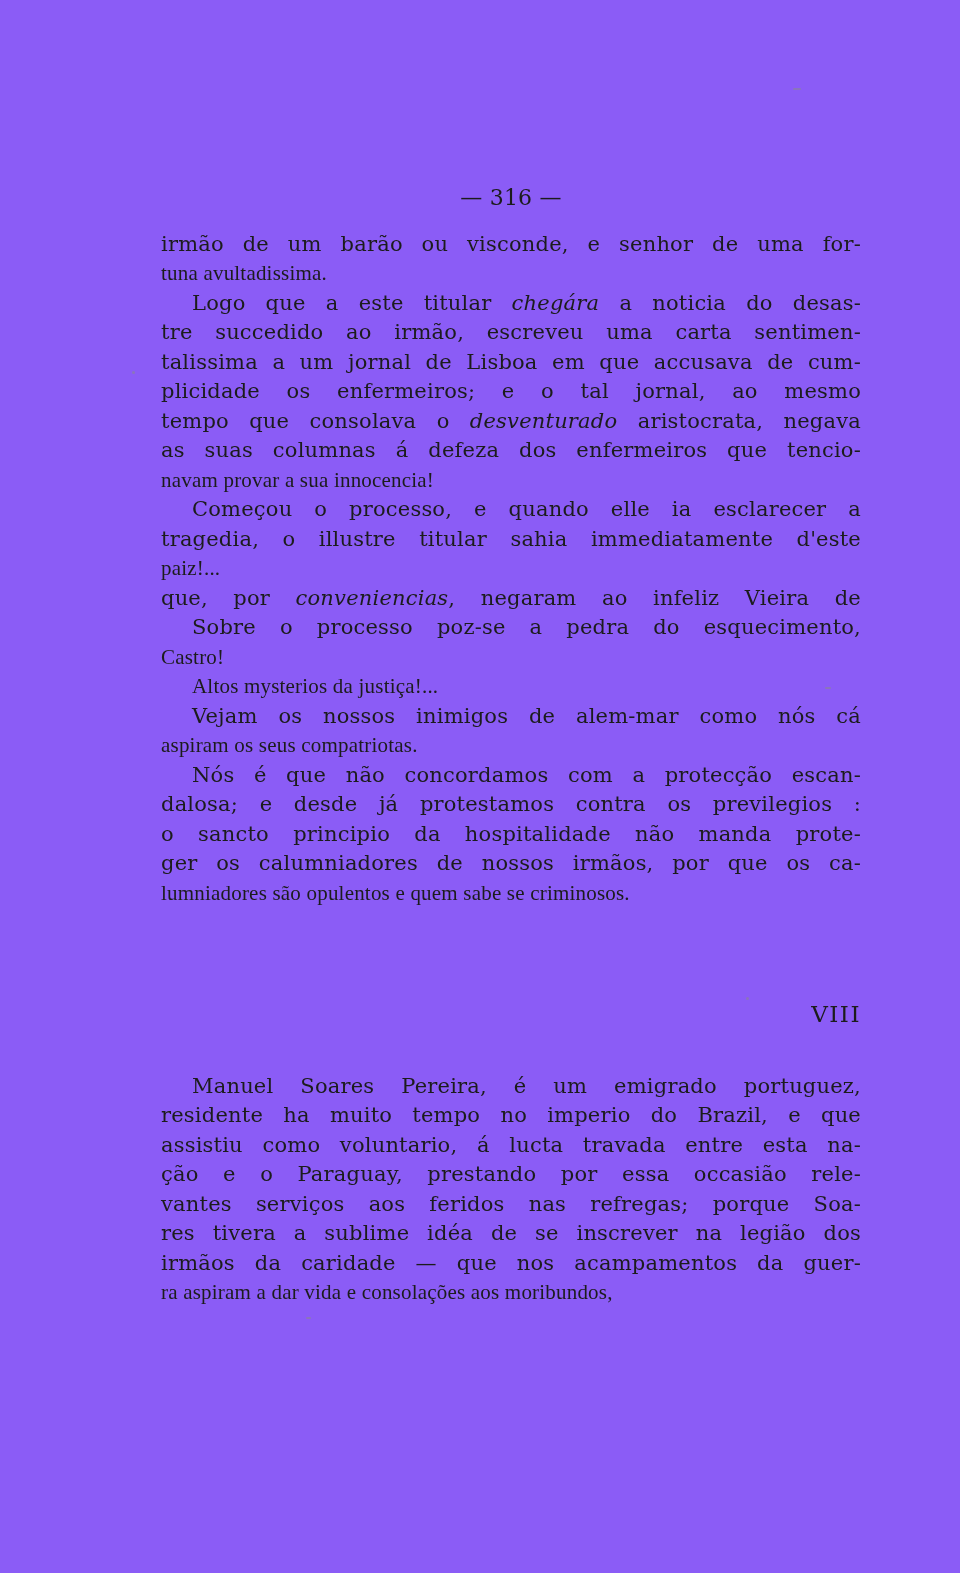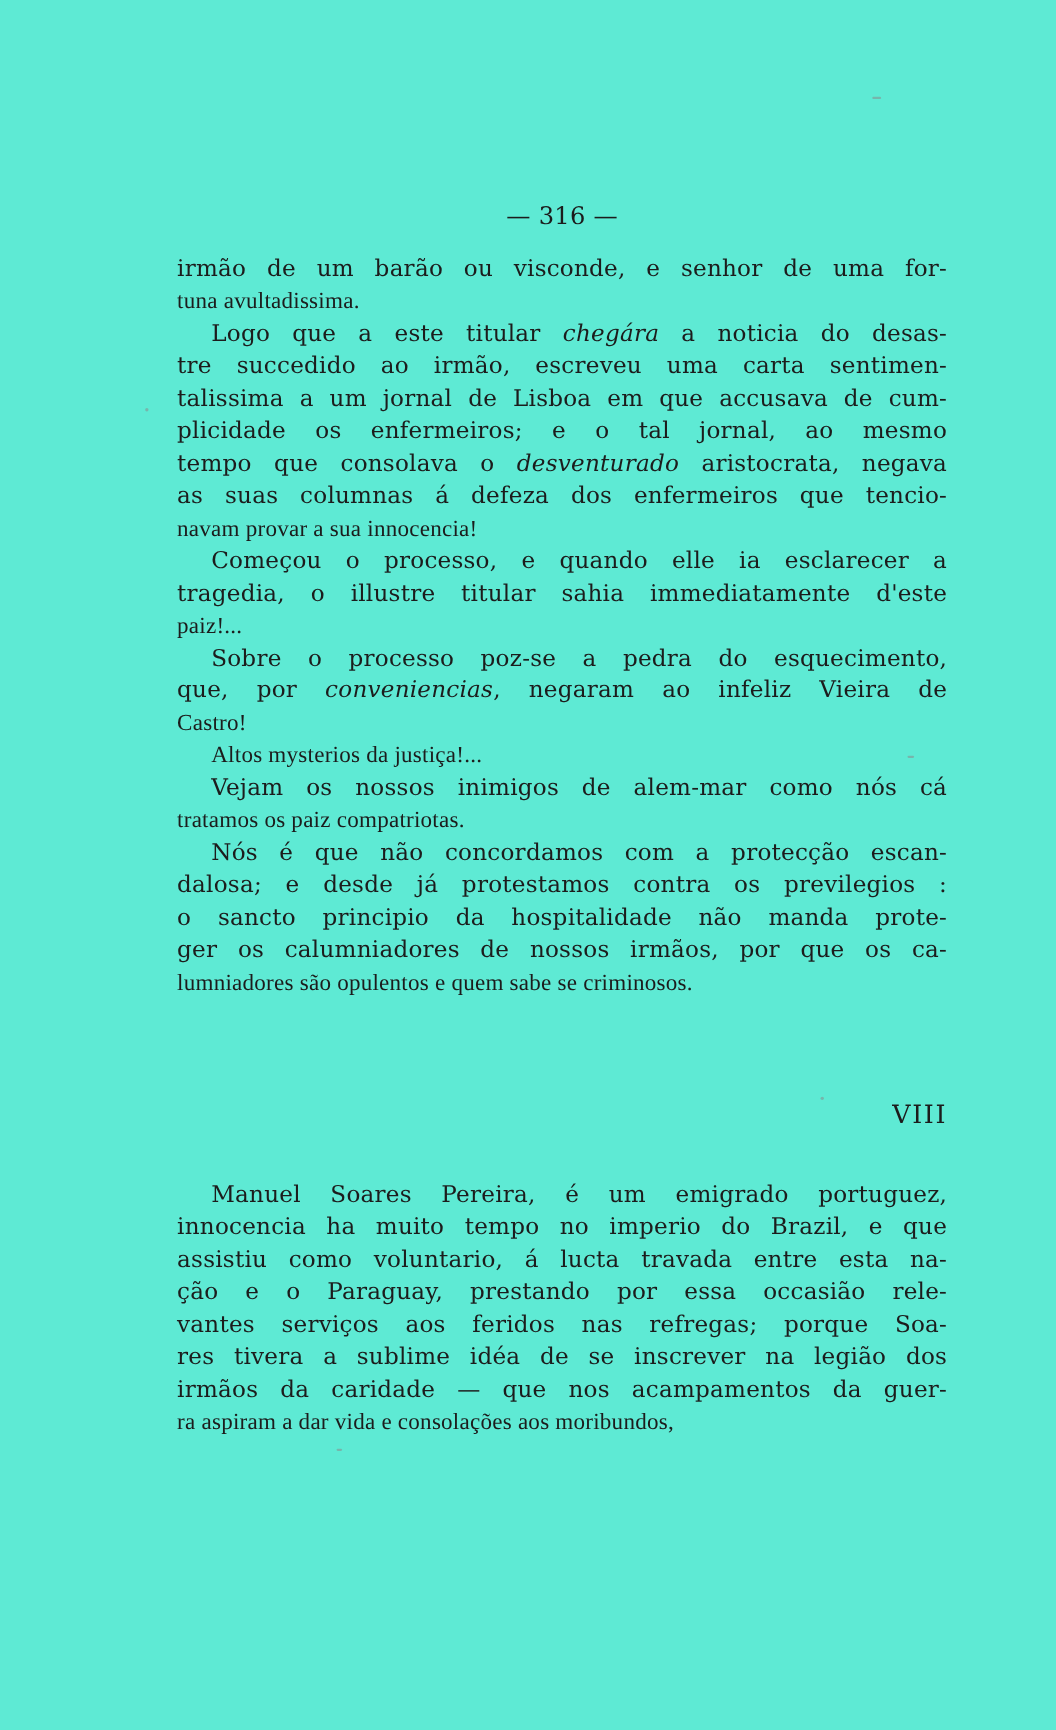--- a/index.html
+++ b/index.html
@@ -4,21 +4,21 @@
 <style>
   html, body {
     margin: 0;
     padding: 0;
     background: #ffffff;
   }
   .page {
     position: relative;
     width: 960px;
     height: 1573px;
-    background: #5eead4;
+    background: #8b5cf6;
     overflow: hidden;
     font-family: "DejaVu Serif", "Liberation Serif", serif;
     color: #1c1c1c;
   }
   .text-block {
     position: absolute;
     top: 183px;
     left: 161px;
     width: 700px;
     font-size: 21px;
@@ -91,46 +91,46 @@
           <span class="line">tempo que consolava o <i>desventurado</i> aristocrata, negava</span>
           <span class="line">as suas columnas á defeza dos enfermeiros que tencio-</span>
           <span class="line last">navam provar a sua innocencia!</span>
         </p>
         <p class="para">
           <span class="line indent">Começou o processo, e quando elle ia esclarecer a</span>
           <span class="line">tragedia, o illustre titular sahia immediatamente d'este</span>
           <span class="line last">paiz!...</span>
         </p>
         <p class="para">
+          <span class="line">que, por <i>conveniencias</i>, negaram ao infeliz Vieira de</span>
           <span class="line indent">Sobre o processo poz-se a pedra do esquecimento,</span>
-          <span class="line">que, por <i>conveniencias</i>, negaram ao infeliz Vieira de</span>
           <span class="line last">Castro!</span>
         </p>
         <p class="para">
           <span class="line last indent">Altos mysterios da justiça!...</span>
         </p>
         <p class="para">
           <span class="line indent">Vejam os nossos inimigos de alem-mar como nós cá</span>
-          <span class="line last">tratamos os paiz compatriotas.</span>
+          <span class="line last">aspiram os seus compatriotas.</span>
         </p>
         <p class="para">
           <span class="line indent">Nós é que não concordamos com a protecção escan-</span>
           <span class="line">dalosa; e desde já protestamos contra os previlegios :</span>
           <span class="line">o sancto principio da hospitalidade não manda prote-</span>
           <span class="line">ger os calumniadores de nossos irmãos, por que os ca-</span>
           <span class="line last">lumniadores são opulentos e quem sabe se criminosos.</span>
         </p>
       </div>
 
     <span class="section-heading">VIII</span>
 
     <div>
         <p class="para">
           <span class="line indent">Manuel Soares Pereira, é um emigrado portuguez,</span>
-          <span class="line">innocencia ha muito tempo no imperio do Brazil, e que</span>
+          <span class="line">residente ha muito tempo no imperio do Brazil, e que</span>
           <span class="line">assistiu como voluntario, á lucta travada entre esta na-</span>
           <span class="line">ção e o Paraguay, prestando por essa occasião rele-</span>
           <span class="line">vantes serviços aos feridos nas refregas; porque Soa-</span>
           <span class="line">res tivera a sublime idéa de se inscrever na legião dos</span>
           <span class="line">irmãos da caridade — que nos acampamentos da guer-</span>
           <span class="line last">ra aspiram a dar vida e consolações aos moribundos,</span>
         </p>
       </div>
 
   </div>

